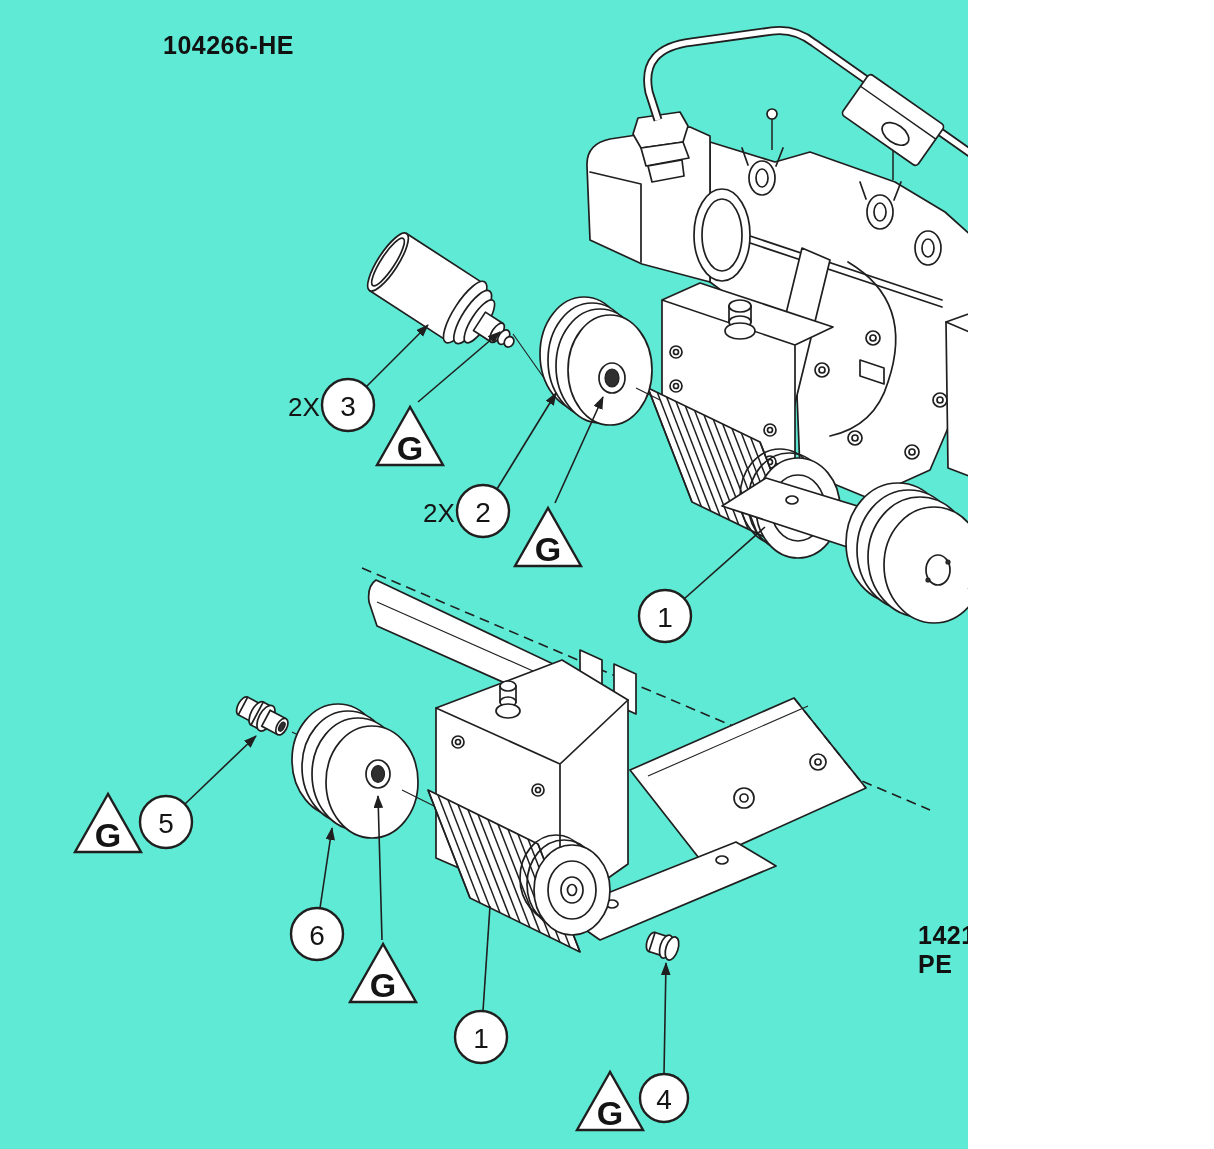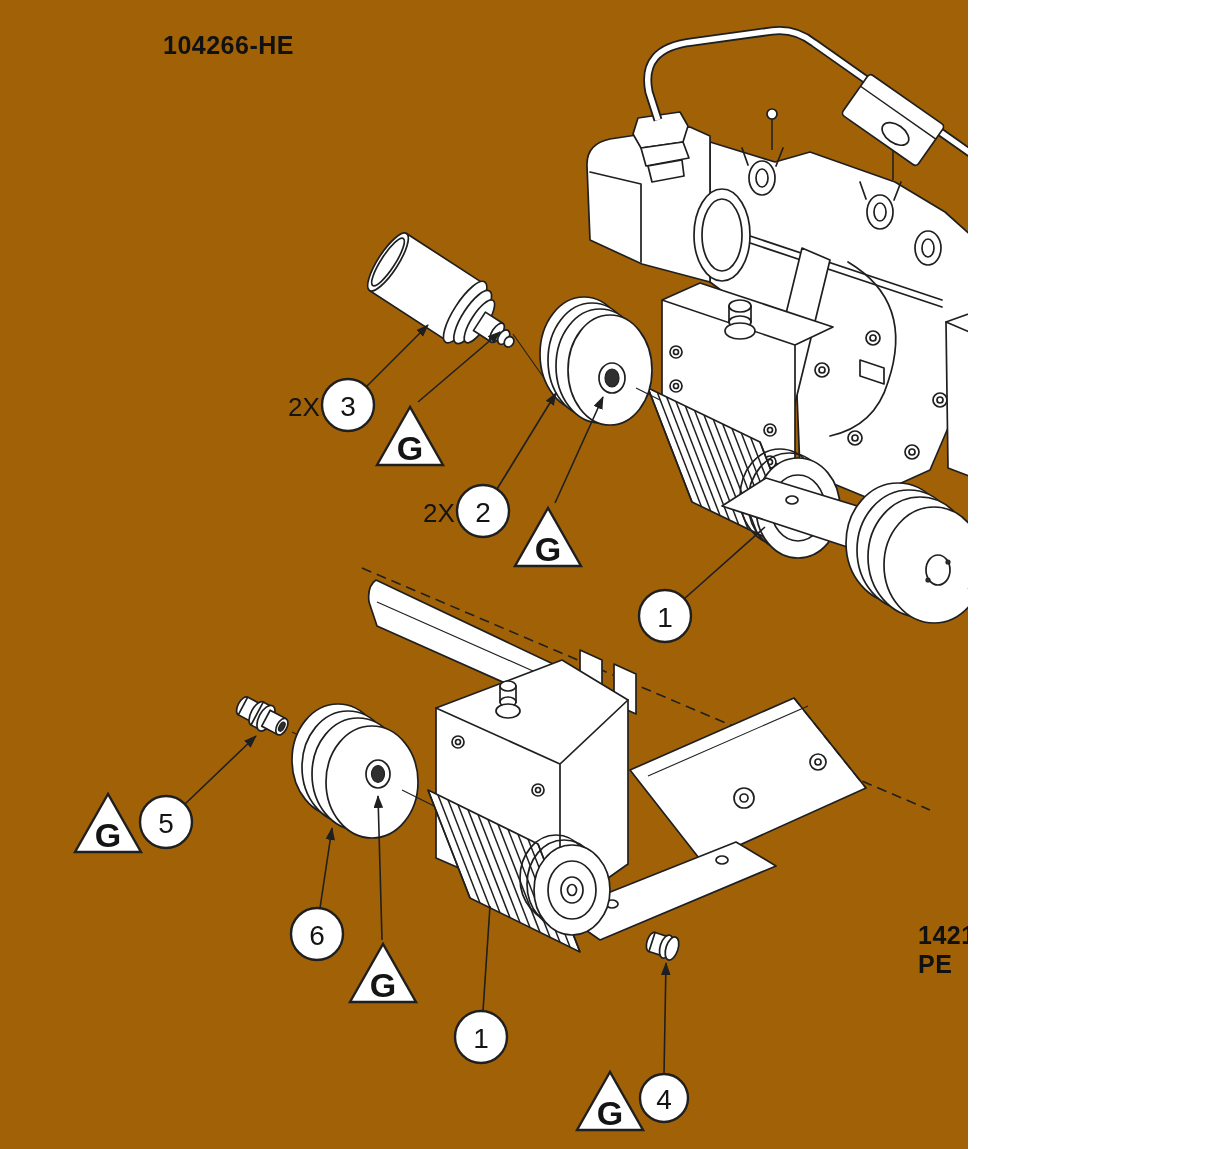--- a/index.html
+++ b/index.html
@@ -1,16 +1,16 @@
 <!DOCTYPE html>
 <html><head>
 <meta charset="utf-8">
 <style>
   html,body{margin:0;padding:0;background:#ffffff;}
-  .stage{position:relative;width:968px;height:1149px;background:#a16207;overflow:hidden;
+  .stage{position:relative;width:968px;height:1149px;background:#5eead4;overflow:hidden;
          font-family:"Liberation Sans",sans-serif;}
   .title{position:absolute;font:bold 25px "Liberation Sans",sans-serif;color:#111;letter-spacing:.5px;}
   .title-he{left:163px;top:31px;}
   .title-pe{left:918px;top:921px;}
   svg{position:absolute;left:0;top:0;}
   .part{fill:#fff;stroke:#1f1f1f;stroke-width:1.7;stroke-linejoin:round;stroke-linecap:round;}
   .nf{fill:none;}
   .dk{fill:#2f2f2f;stroke:#1f1f1f;stroke-width:1.2;}
   .finline{stroke:#1f1f1f;stroke-width:1.5;}
   .dash{stroke-dasharray:10 6;fill:none;stroke:#1f1f1f;stroke-width:1.6;}

